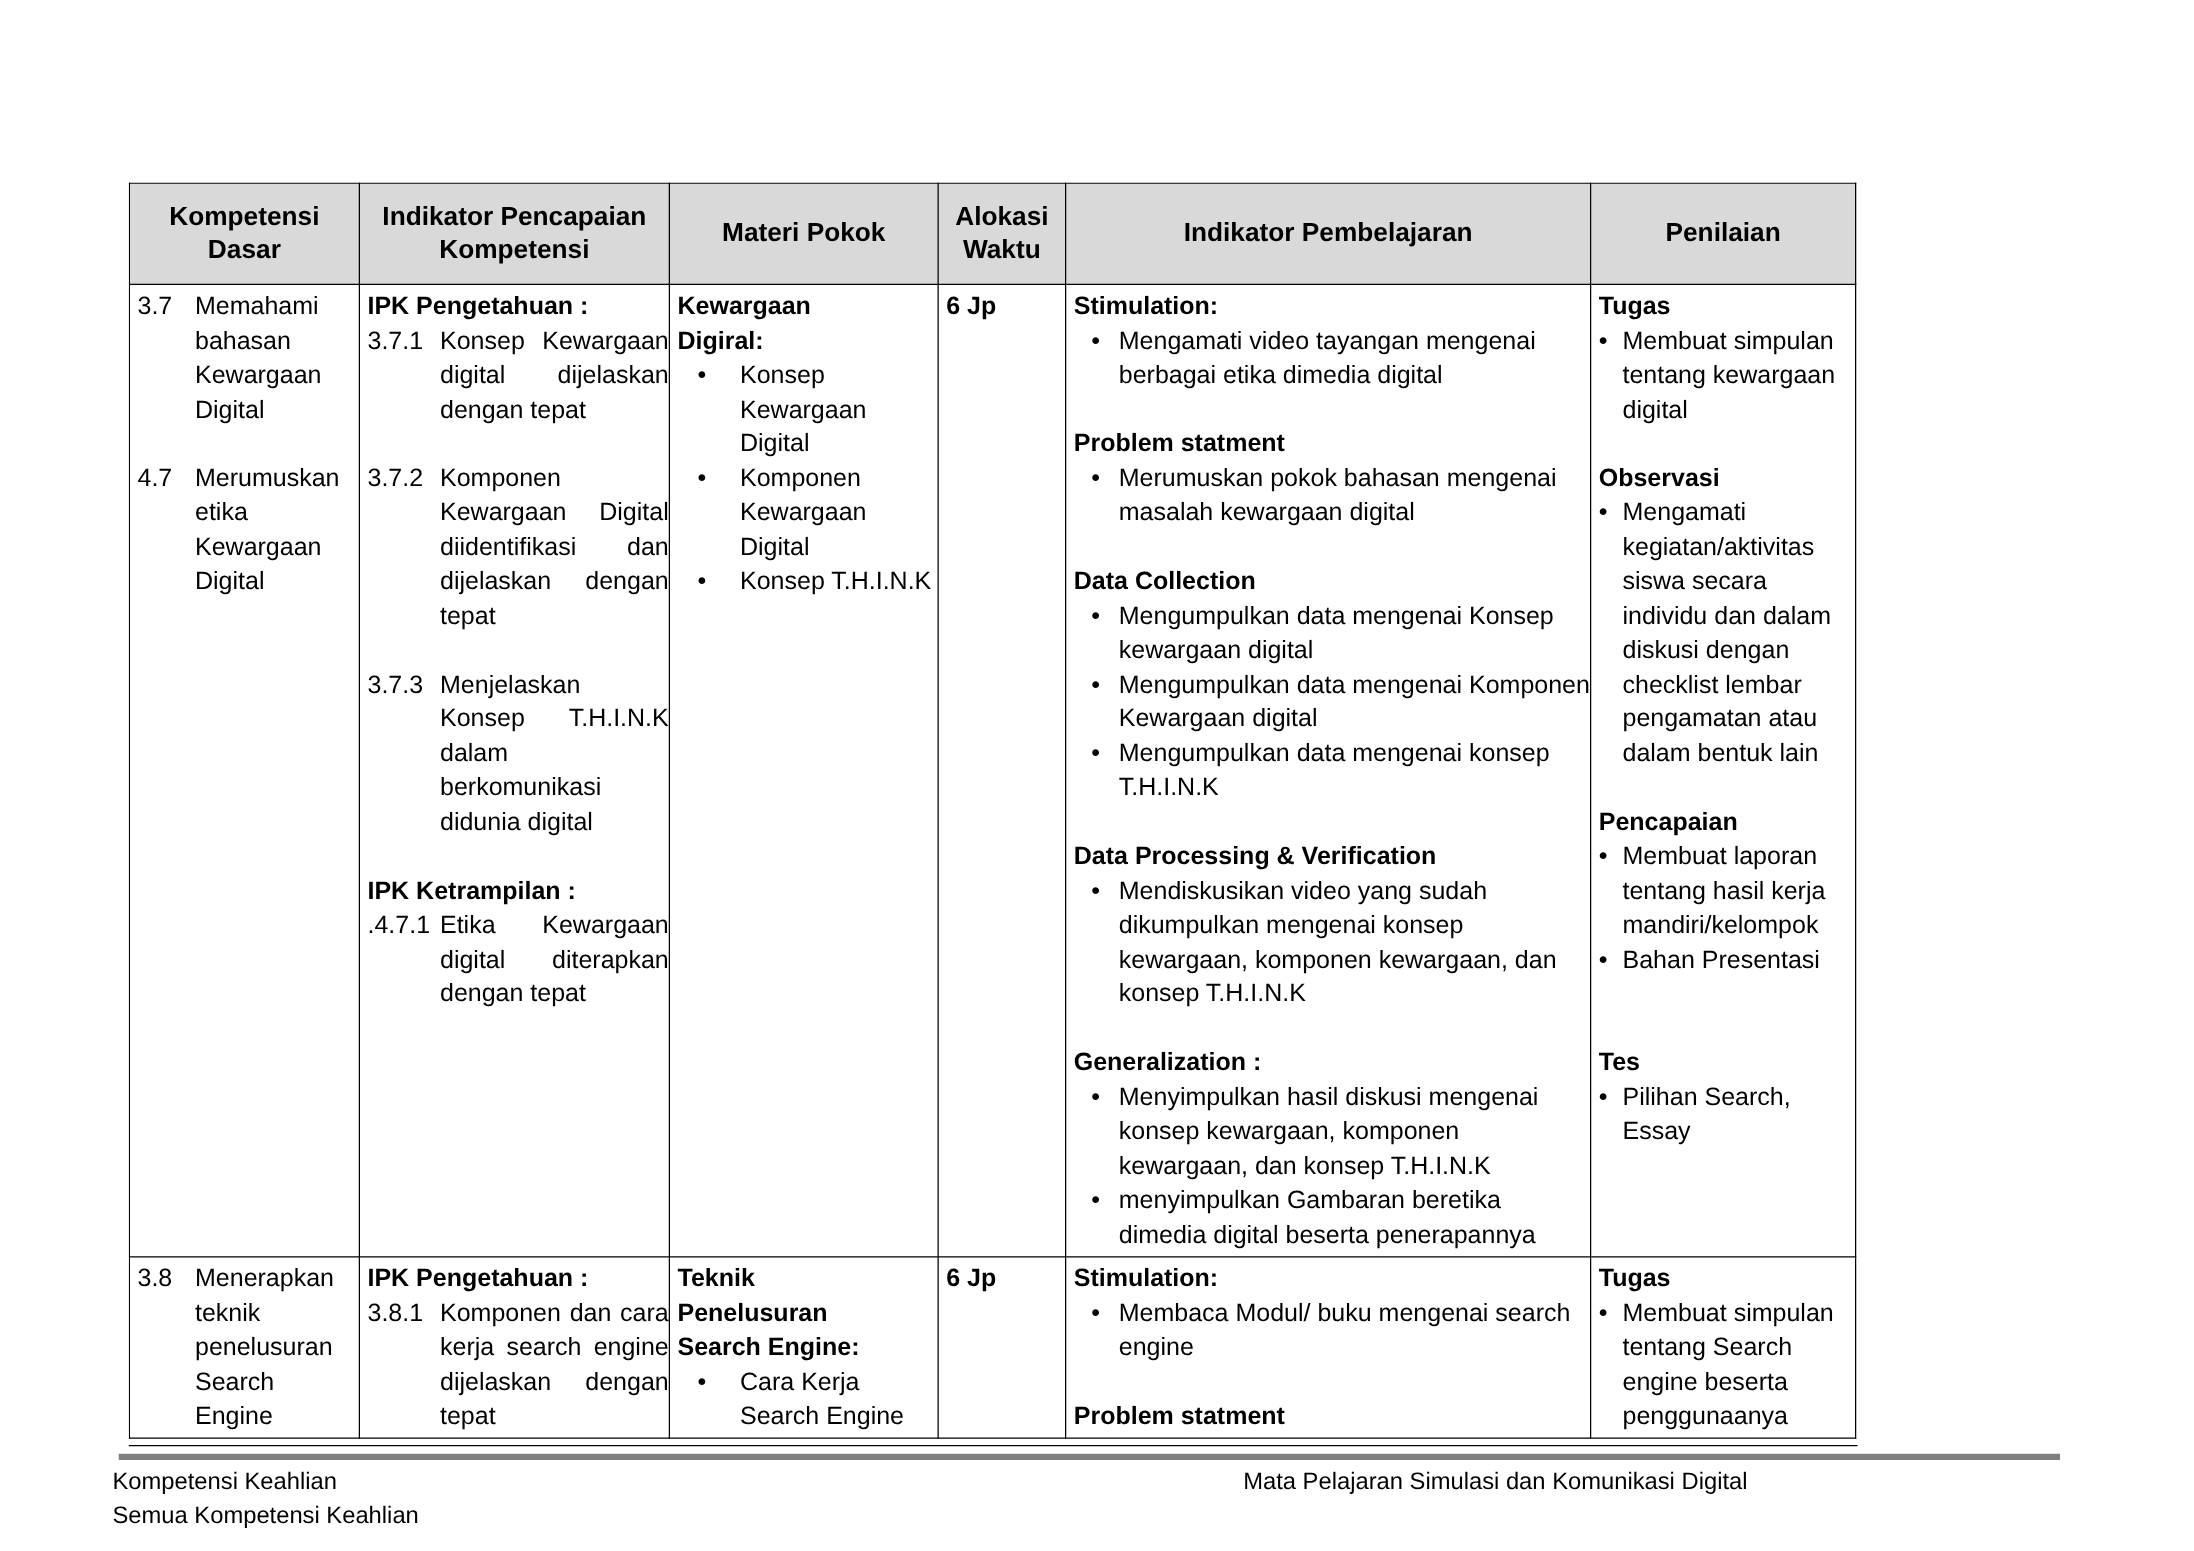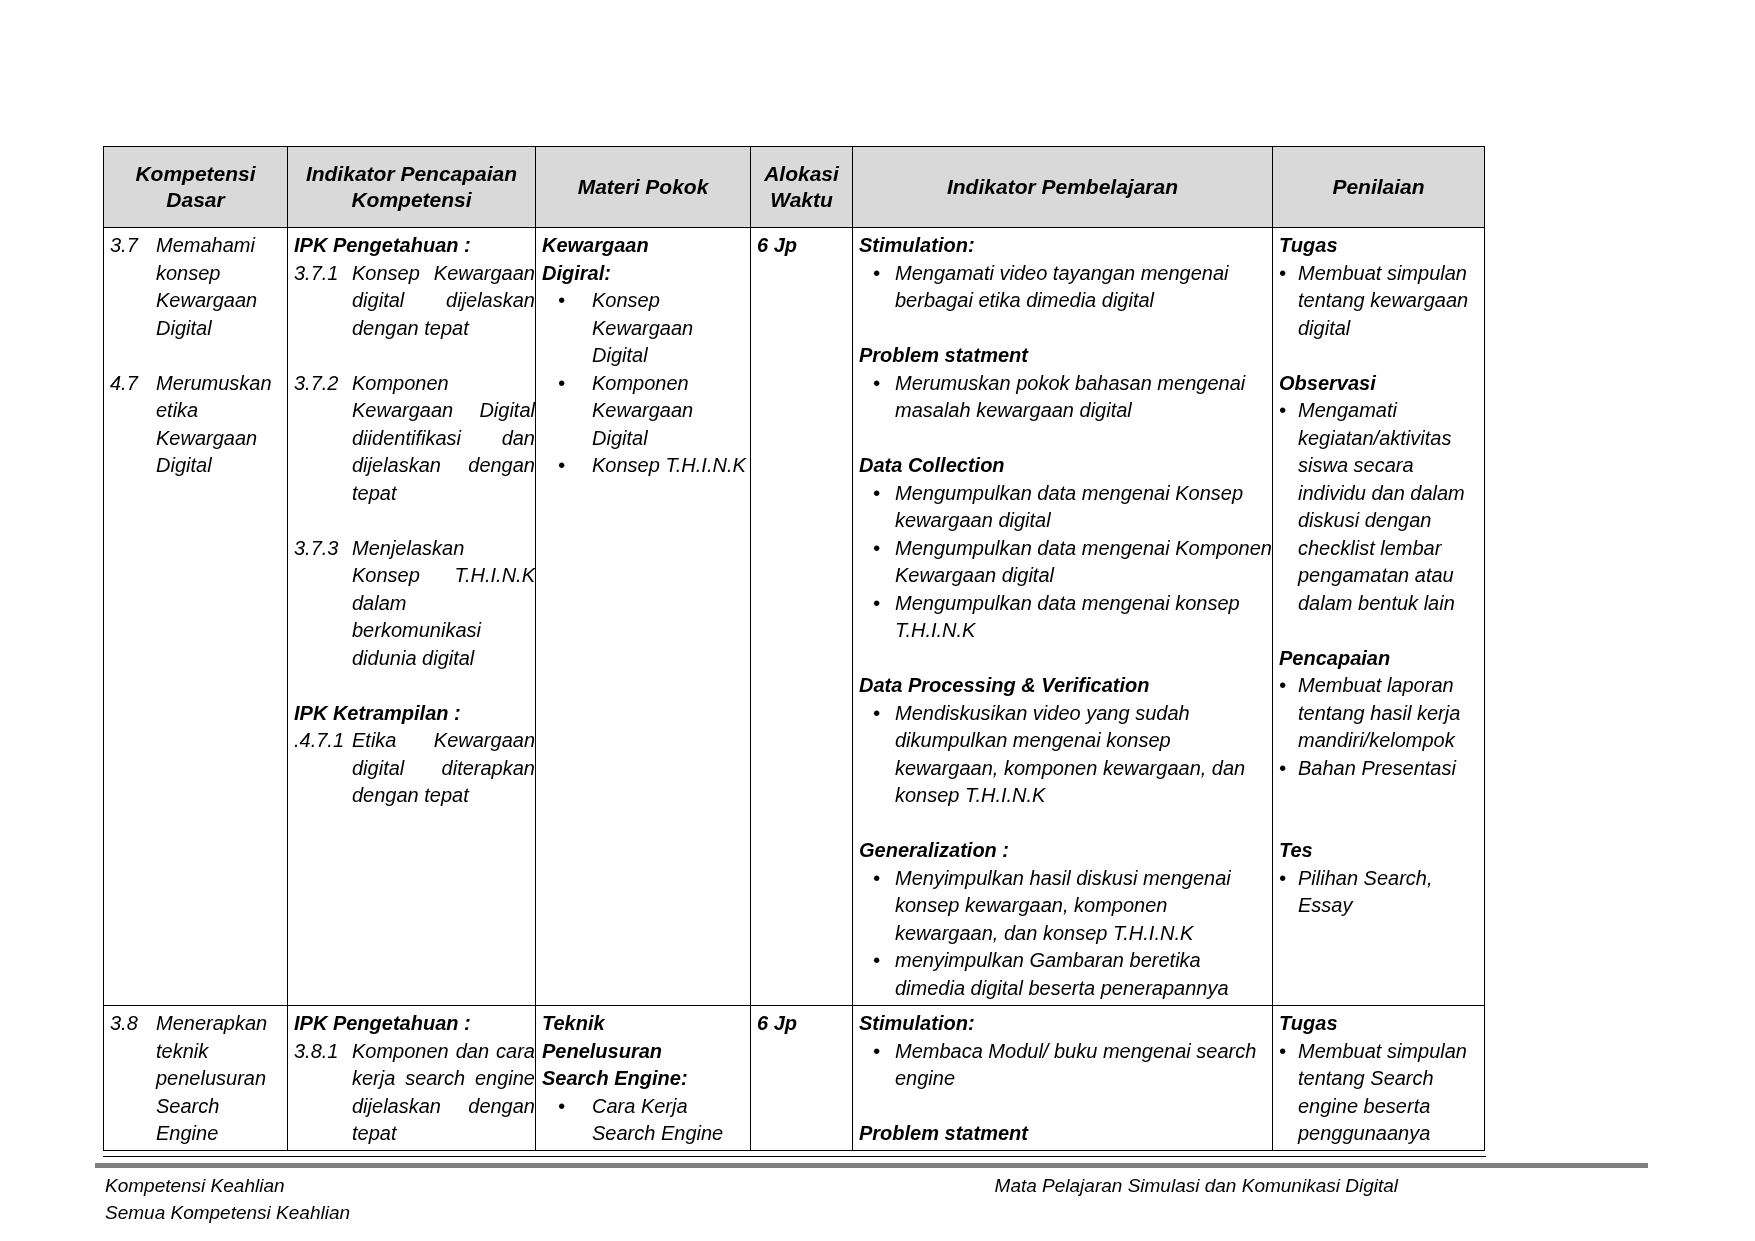--- a/index.html
+++ b/index.html
@@ -5,21 +5,21 @@
   :root{
     --header-bg:#d9d9d9;
     --border:#000000;
     --rule:#808080;
     --ink:#000000;
     --lh:27.5px;
   }
   *{box-sizing:border-box;margin:0;padding:0}
   html,body{width:1755px;height:1241px;background:#ffffff;overflow:hidden;
     font-family:"Liberation Sans","DejaVu Sans",sans-serif;color:var(--ink);}
-  .sheet{position:relative;width:1505px;height:1241px;background:#ffffff;font-style:italic;}
+  .sheet{position:relative;width:1505px;height:1241px;background:#ffffff;}
 
   
   .table-wrap{position:absolute;left:103px;top:146px;width:1383px;height:1011px;
     overflow:hidden;border-bottom:1.5px solid var(--border);}
   table{border-collapse:collapse;table-layout:fixed;width:1381px;}
   col.w1{width:184px}col.w2{width:248px}col.w3{width:215px}
   col.w4{width:102px}col.w5{width:420px}col.w6{width:212px}
   th,td{border:1.5px solid var(--border);vertical-align:top;}
   th{background:var(--header-bg);height:81px;vertical-align:middle;text-align:center;
     font-size:21px;font-weight:bold;line-height:26px;padding:2px 8px;}
@@ -43,21 +43,21 @@
   .col-materi .bullet .mark{flex-basis:34px;}
   .col-kegiatan .bullet{padding-left:14px;}
   .col-kegiatan .bullet .mark{flex-basis:22px;}
   .col-penilaian .bullet .mark{flex-basis:19px;}
   .col-waktu{font-weight:bold;}
 
   
   .footer-rule{position:absolute;left:95px;top:1163px;width:1553px;height:5px;
     background:var(--rule);}
   .footer{position:absolute;top:1172px;font-size:19px;line-height:27px;}
-  .footer-left{left:105px;text-align:left;}
+  .footer-left{left:90px;text-align:left;}
   .footer-right{right:107px;text-align:center;}
 </style>
 </head>
 <body>
 
 <div class="sheet">
 
   <div class="table-wrap">
     <table>
       <colgroup>
@@ -76,21 +76,21 @@
             <th>Alokasi Waktu</th>
             <th>Indikator Pembelajaran</th>
             <th>Penilaian</th>
           </tr>
       </thead>
       <tbody id="body-rows">
           <tr class="r0">
             <td class="col-kd">
               <div class="num">
                 <span class="no">3.7</span>
-                <span class="tx">Memahami konsep Kewargaan Digital</span>
+                <span class="tx">Memahami bahasan Kewargaan Digital</span>
               </div>
               <div class="sp"></div>
               <div class="num">
                 <span class="no">4.7</span>
                 <span class="tx">Merumuskan etika Kewargaan Digital</span>
               </div>
             </td>
             <td class="col-ipk">
               <div class="h">IPK Pengetahuan :</div>
               <div class="num">

